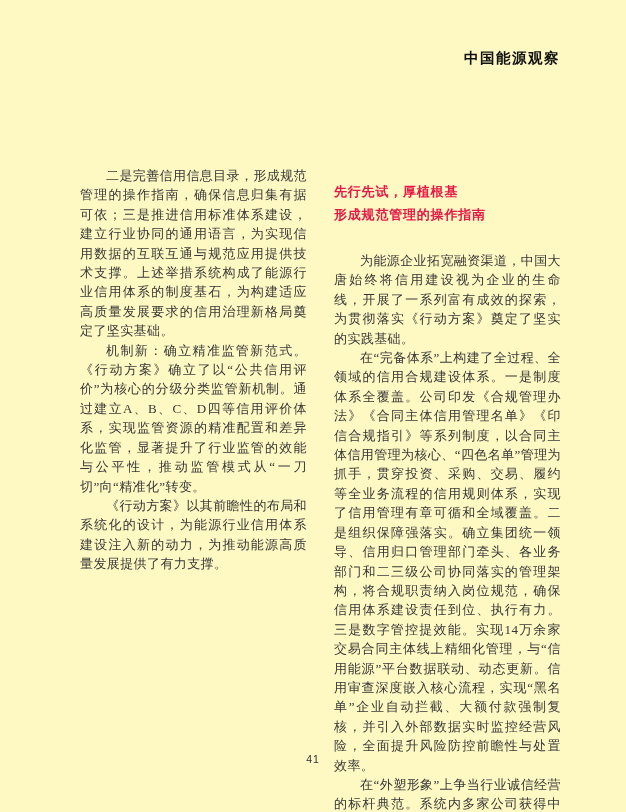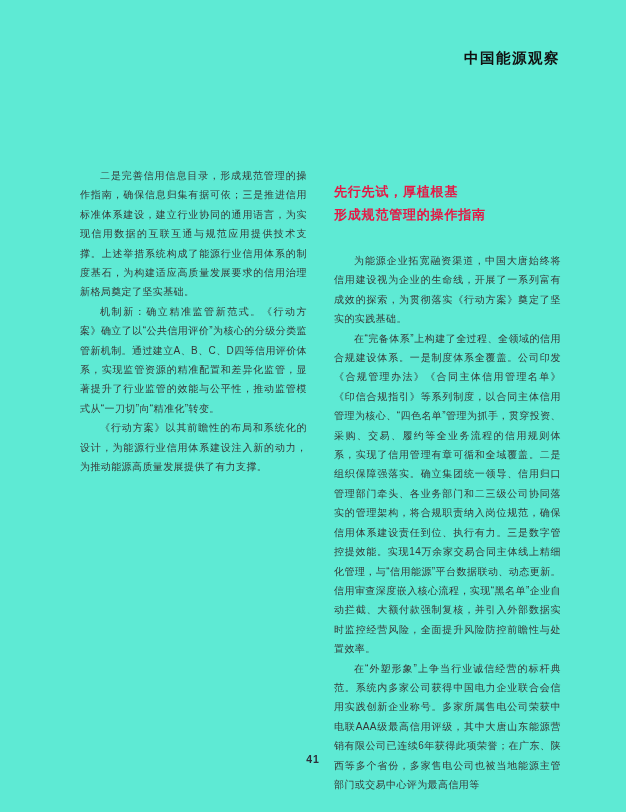--- a/index.html
+++ b/index.html
@@ -5,21 +5,21 @@
   * { margin: 0; padding: 0; box-sizing: border-box; }
   html, body { background: #ffffff; }
   body {
     width: 626px; height: 812px;
     position: relative;
     font-family: "Liberation Sans", "DejaVu Sans", sans-serif;
     overflow: hidden;
   }
   .page {
     position: absolute; inset: 0;
-    background: #5eead4;
+    background: #fef9c3;
   }
   .header {
     position: absolute;
     top: 49px; right: 66px;
     text-align: right;
   }
   .masthead {
     font-family: "Liberation Serif", "DejaVu Serif", serif;
     font-weight: 700;
     font-size: 14.5px;
@@ -31,47 +31,48 @@
     left: 80px; top: 166px;
     width: 481px;
     display: flex;
     gap: 27px;
   }
   .col {
     width: 227px;
     flex: 0 0 227px;
   }
   .para {
-    font-size: 10px;
+    font-size: 13px;
     line-height: 19.4px;
     letter-spacing: 0.4px;
     color: #373737;
     font-weight: 500;
     text-align: justify;
     text-justify: inter-ideograph;
     text-indent: 2em;
+    font-family: Liberation Serif, serif;
   }
   .red-heading {
     text-align: left;
     color: #e61845;
     font-weight: 700;
     font-size: 13px;
     line-height: 22.5px;
     letter-spacing: 0.8px;
     margin: 15px 0 25px 0;
   }
   .footer {
     position: absolute;
     left: 0; right: 0;
     top: 749px;
     text-align: center;
   }
   .pagenum {
     font-size: 10.5px;
-    font-weight: 700;
+    font-weight: 400;
     letter-spacing: 1px;
     color: #2e2e3a;
   }
 </style>
 </head>
 <body>
 
 <div class="page">
 
   <div class="header">

